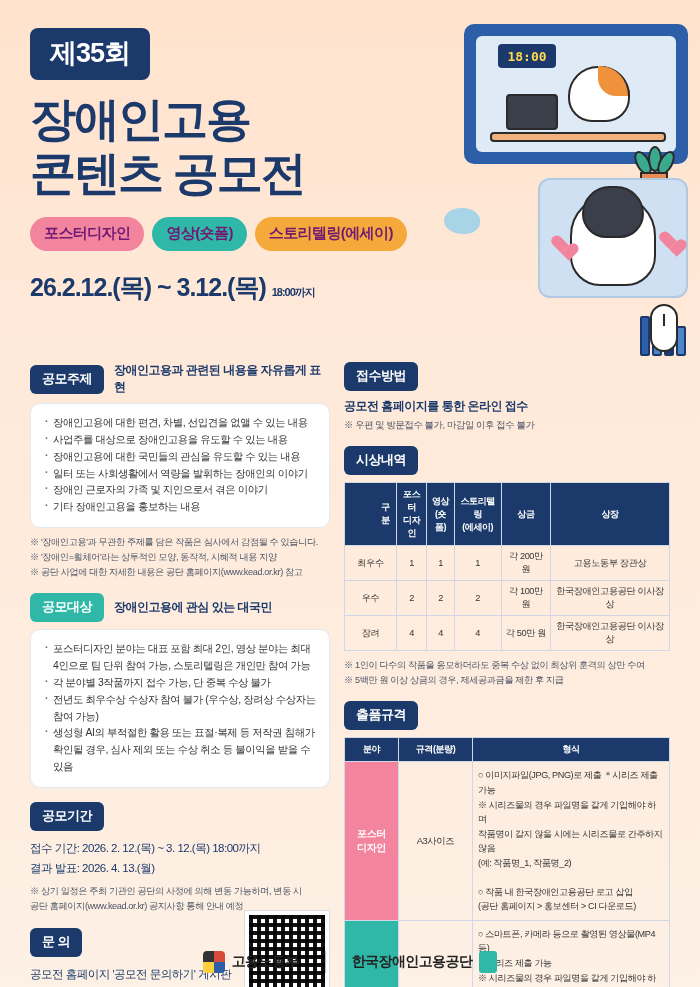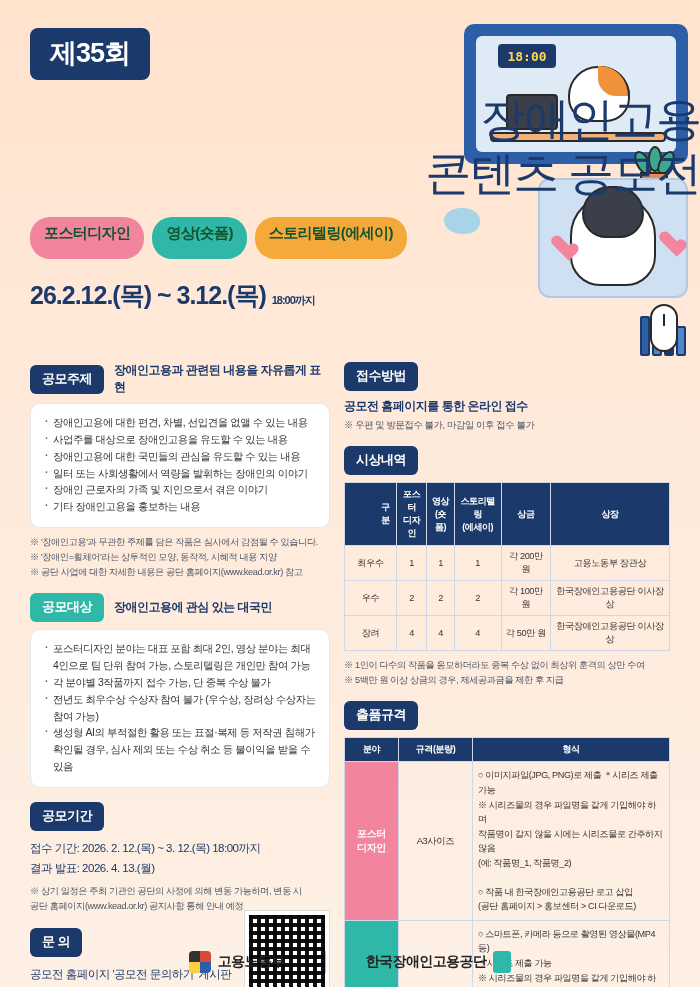--- a/index.html
+++ b/index.html
@@ -22,29 +22,28 @@
     color: #fff;
     font-size: 27px; font-weight: bold;
     padding: 7px 20px 9px 20px;
     border-radius: 8px;
     letter-spacing: -1px;
   }
   .title-main {
     margin-top: 12px;
     color: #1b3a6b;
     font-size: 46px;
-    font-weight: normal;
+    font-weight: bold;
     letter-spacing: -2px;
     line-height: 1.18;
-    text-align: right;
   }
   .cat-row { margin-top: 16px; display: flex; gap: 8px; }
   .cat {
-    color: #14532d; font-size: 15px; font-weight: bold;
-    padding: 7px 14px 16px 14px;
+    color: #701a75; font-size: 15px; font-weight: bold;
+    padding: 7px 14px 8px 14px;
     border-radius: 20px;
     letter-spacing: -0.6px;
     text-align: right;
   }
   .cat.c0 { background: #f2849e; }
   .cat.c1 { background: #2fb8a8; }
   .cat.c2 { background: #f6a93b; }
 
   .date-row {
     margin-top: 20px;
@@ -193,21 +192,21 @@
     background: #fff; padding: 4px; border: 1px solid #ddd;
   }
   .qr-grid { width: 100%; height: 100%; background:
      repeating-linear-gradient(90deg,#111 0 4px,#fff 4px 8px),
      repeating-linear-gradient(0deg,#111 0 4px,transparent 4px 8px);
      background-blend-mode: multiply; }
 
   
   .footer {
     position: absolute; left: 0; right: 0; bottom: 14px;
-    display: flex; align-items: center; justify-content: center; gap: 40px;
+    display: flex; align-items: center; justify-content: center; gap: 26px;
   }
   .f-item { display: flex; align-items: center; gap: 7px; color: #222; font-size: 14px; font-weight: bold; letter-spacing: -0.6px;}
   .f-mark { width: 22px; height: 22px; border-radius: 4px;
     background: conic-gradient(#d94a3a 0 25%, #2c5fa8 0 50%, #ffcf3f 0 75%, #333 0 100%); }
   .f-mark2 { width: 18px; height: 22px; background: #2fb8a8; border-radius: 3px;}
   .ftr-div { width:1px; height: 22px; background: #bbb; }
 </style>
 </head>
 <body>
 

